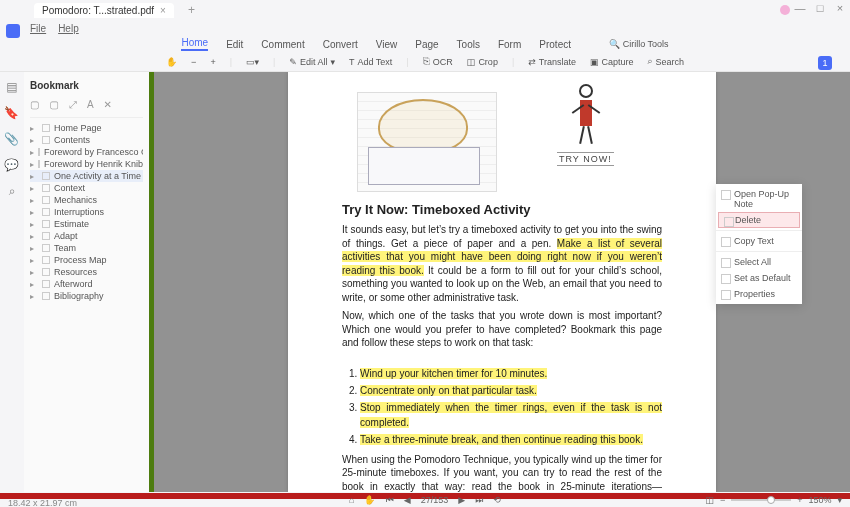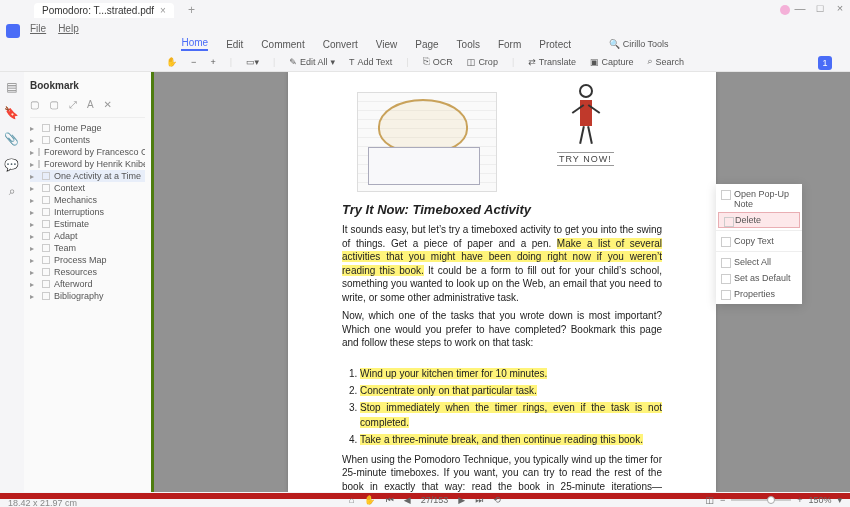--- a/index.html
+++ b/index.html
@@ -15,21 +15,21 @@
 .menubar { height: 16px; display: flex; align-items: center; padding-left: 30px; gap: 12px; font-size: 10px; color: #666; text-decoration: underline; }
 .ribbon { height: 16px; display: flex; align-items: center; justify-content: center; gap: 18px; font-size: 10px; background: #f5f5f7; }
 .ribbon span { color: #555; cursor: default; }
 .ribbon .active { color: #4a6cf7; border-bottom: 2px solid #4a6cf7; padding-bottom: 1px; }
 .search-tools { color: #aaa; margin-left: 20px; font-size: 9px; }
 .toolbar { height: 20px; display: flex; align-items: center; justify-content: center; gap: 14px; font-size: 9px; color: #555; background: #f5f5f7; border-bottom: 1px solid #e5e5e5; }
 .toolbar .tb-item { display: flex; align-items: center; gap: 3px; }
 .toolbar .sep { color: #ddd; }
 .main { display: flex; height: 420px; }
 .left-rail { width: 24px; background: #f5f5f7; display: flex; flex-direction: column; align-items: center; padding-top: 8px; gap: 12px; color: #888; font-size: 12px; }
-.bookmark-panel { width: 130px; background: #fafafa; border-right: 3px solid #4d7c0f; padding: 4px 6px; font-size: 10px; }
+.bookmark-panel { width: 130px; background: #fafafa; border-right: 5px solid #4d7c0f; padding: 4px 6px; font-size: 10px; }
 .bookmark-header { font-weight: 600; color: #333; padding: 4px 0; }
 .bookmark-tools { display: flex; gap: 10px; padding: 4px 0 6px; color: #999; font-size: 10px; border-bottom: 1px solid #eee; }
 .bookmark-list { margin-top: 4px; }
 .bm-item { display: flex; align-items: center; gap: 4px; padding: 1px 0; color: #555; font-size: 9px; white-space: nowrap; overflow: hidden; }
 .bm-arrow { width: 8px; color: #999; font-size: 8px; }
 .bm-icon { width: 8px; height: 8px; border: 1px solid #ccc; display: inline-block; }
 .bm-item.active { background: #e8eef9; }
 .page-area { flex: 1; background: #929292; display: flex; justify-content: center; overflow: hidden; position: relative; }
 .page { width: 428px; background: #fff; box-shadow: 0 0 4px rgba(0,0,0,0.2); padding: 0 54px 40px; position: relative; }
 .illustration { height: 120px; display: flex; justify-content: center; align-items: flex-end; gap: 40px; margin-bottom: 10px; }
@@ -37,21 +37,21 @@
 .timer-oval { position:absolute; left:20px; top:6px; width:90px; height:55px; border:2px solid #c9a25a; border-radius:50% 50% 45% 45%; background:rgba(235,200,120,0.15);}
 .timer-box { position:absolute; left:10px; bottom:6px; width:112px; height:38px; border:1px solid #aab; background:#f8f8fa;}
 .person-sketch { width: 110px; height: 110px; position: relative; font-size: 8px; color:#444; }
 .head { position:absolute; left:42px; top:2px; width:14px; height:14px; border:2px solid #333; border-radius:50%; }
 .body { position:absolute; left:43px; top:18px; width:12px; height:26px; background:#c0392b; }
 .leg1 { position:absolute; left:44px; top:44px; width:2px; height:18px; background:#333; transform:rotate(12deg);}
 .leg2 { position:absolute; left:52px; top:44px; width:2px; height:18px; background:#333; transform:rotate(-12deg);}
 .arm1 { position:absolute; left:40px; top:20px; width:2px; height:14px; background:#333; transform:rotate(55deg);}
 .arm2 { position:absolute; left:56px; top:20px; width:2px; height:14px; background:#333; transform:rotate(-55deg);}
 .try-label { position:absolute; left:20px; top:70px; font-size:9px; letter-spacing:1px; border-top:1px solid #999; border-bottom:1px solid #999; padding:1px 2px;}
-.heading { font-size: 13px; font-weight: 700; margin: 8px 0 6px; color: #222; font-style: italic; }
+.heading { font-size: 13px; font-weight: 700; margin: 8px 0 6px; color: #222; }
 .body-text { font-size: 10px; line-height: 1.35; color: #222; text-align: justify; font-family: Georgia, serif; }
 .body-text p { margin-bottom: 5px; }
 .hl { background: #fff47a; }
 ol { margin: 16px 0 6px 18px; font-size: 10px; line-height: 1.5; font-family: Georgia, serif; }
 ol li { margin-bottom: 2px; }
 ol li span { background: #fff47a; }
 .context-menu { position: absolute; right: 48px; top: 184px; width: 86px; background: #fff; box-shadow: 0 2px 10px rgba(0,0,0,0.15); font-size: 9px; color: #555; padding: 2px 0; z-index: 10; }
 .cm-item { padding: 3px 6px 3px 18px; position: relative; }
 .cm-item::before { content:""; position:absolute; left:5px; top:4px; width:8px; height:8px; border:1px solid #ccc; }
 .cm-item.hover { background: #fde8ea; border: 1px solid #e9aeb3; margin: 0 2px; padding: 2px 4px 2px 16px; }

